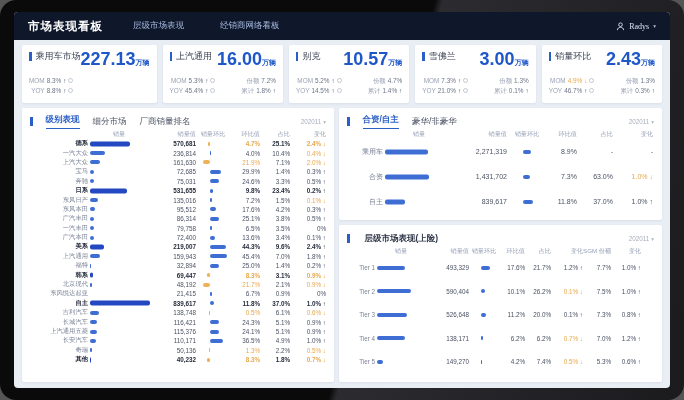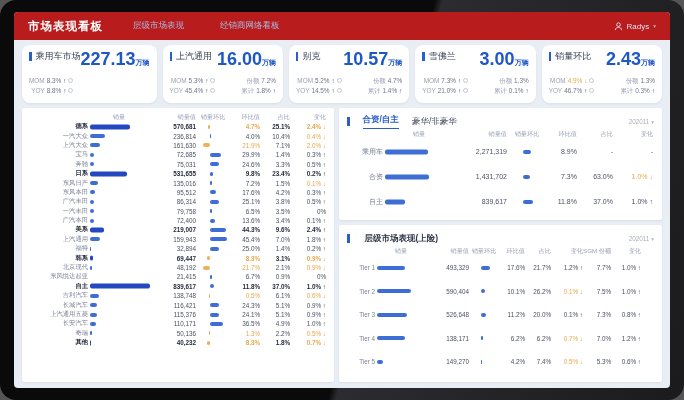--- a/index.html
+++ b/index.html
@@ -4,29 +4,29 @@
 <style>
   html,body{margin:0;padding:0;background:#555;}
   *{box-sizing:border-box;}
   body{font-family:"Liberation Sans","DejaVu Sans",sans-serif;}
   .bezel{position:relative;width:684px;height:400px;border-radius:16px;
     background:linear-gradient(105deg,#0a0a0b 55%,#2c2c30 56%,#1b1b1e 100%);
     overflow:hidden;}
   .screen{position:absolute;left:14px;top:12px;right:14px;bottom:12px;
     background:#e9edf4;border-radius:4px;overflow:hidden;}
   
-  .hdr{display:flex;align-items:center;height:28px;background:#b91c1c;padding:0 14px;}
+  .hdr{display:flex;align-items:center;height:28px;background:#0f172a;padding:0 14px;font-family:Liberation Serif, serif;}
   .hdr-title{color:#fff;font-size:11.5px;font-weight:bold;letter-spacing:1px;margin-right:30px;}
   .hdr-tab{color:#a9bde4;font-size:8.5px;margin-right:36px;cursor:pointer;}
   .hdr-sp{flex:1;}
   .hdr-user{display:flex;align-items:center;gap:4px;color:#d9e3f7;font-size:8px;}
   
   .content{position:absolute;left:0;right:0;top:28px;bottom:0;padding:5px 8px 6px;display:flex;flex-direction:column;gap:5px;}
   .kpis{display:flex;gap:6px;height:58px;}
-  .card{flex:1;background:#fff;border-radius:8px;padding:5px 7px 4px;box-shadow:0 1px 2px rgba(40,60,110,.08);}
+  .card{flex:1;background:#fff;border-radius:2px;padding:5px 7px 4px;box-shadow:0 1px 2px rgba(40,60,110,.08);}
   .card-top{display:flex;justify-content:space-between;align-items:flex-start;}
   .card-name{font-size:9px;color:#3a4254;display:flex;align-items:center;gap:4px;white-space:nowrap;}
   .accent{width:2.5px;height:9px;background:#2b5fc7;display:inline-block;}
   .card-val{font-size:18px;font-weight:bold;color:#1e57c8;line-height:19px;white-space:nowrap;}
   .card-unit{font-size:7px;font-weight:bold;}
   .card-body{display:flex;justify-content:space-between;margin-top:4px;}
   .mline{font-size:6.4px;color:#979fb2;line-height:9.5px;white-space:nowrap;display:flex;align-items:center;gap:2px;justify-content:flex-end;}
   .mval{color:#6d7587;}
   .i-info{width:5px;height:5px;border:1px solid #c2c8d4;border-radius:50%;display:inline-block;}
   .up{color:#4b5566;} .dn{color:#e8a84c;} .neg{color:#e8a84c !important;}
@@ -259,20 +259,30 @@
                   <span class="up">↑</span>
                 </div>
               </div>
             </div>
           </div>
         </div>
 
     <div class="panels">
 
       <div class="panel lpanel">
+        <div class="p-tabs">
+          <span class="accent"></span>
+          <span class="p-tab on">级别表现</span>
+          <span class="p-tab">细分市场</span>
+          <span class="p-tab">厂商销量排名</span>
+          <span class="p-date">
+                <span>202011</span>
+                <span class="caret">▾</span>
+              </span>
+        </div>
         <div class="thead">
           <span class="cell l-lbl"></span>
           <span class="cell l-bar ct">销量</span>
           <span class="cell l-val rt">销量值</span>
           <span class="cell l-momc ct">销量环比</span>
           <span class="cell l-mom rt">环比值</span>
           <span class="cell l-shr rt">占比</span>
           <span class="cell l-chg rt">变化</span>
         </div>
         <div id="left-rows">

